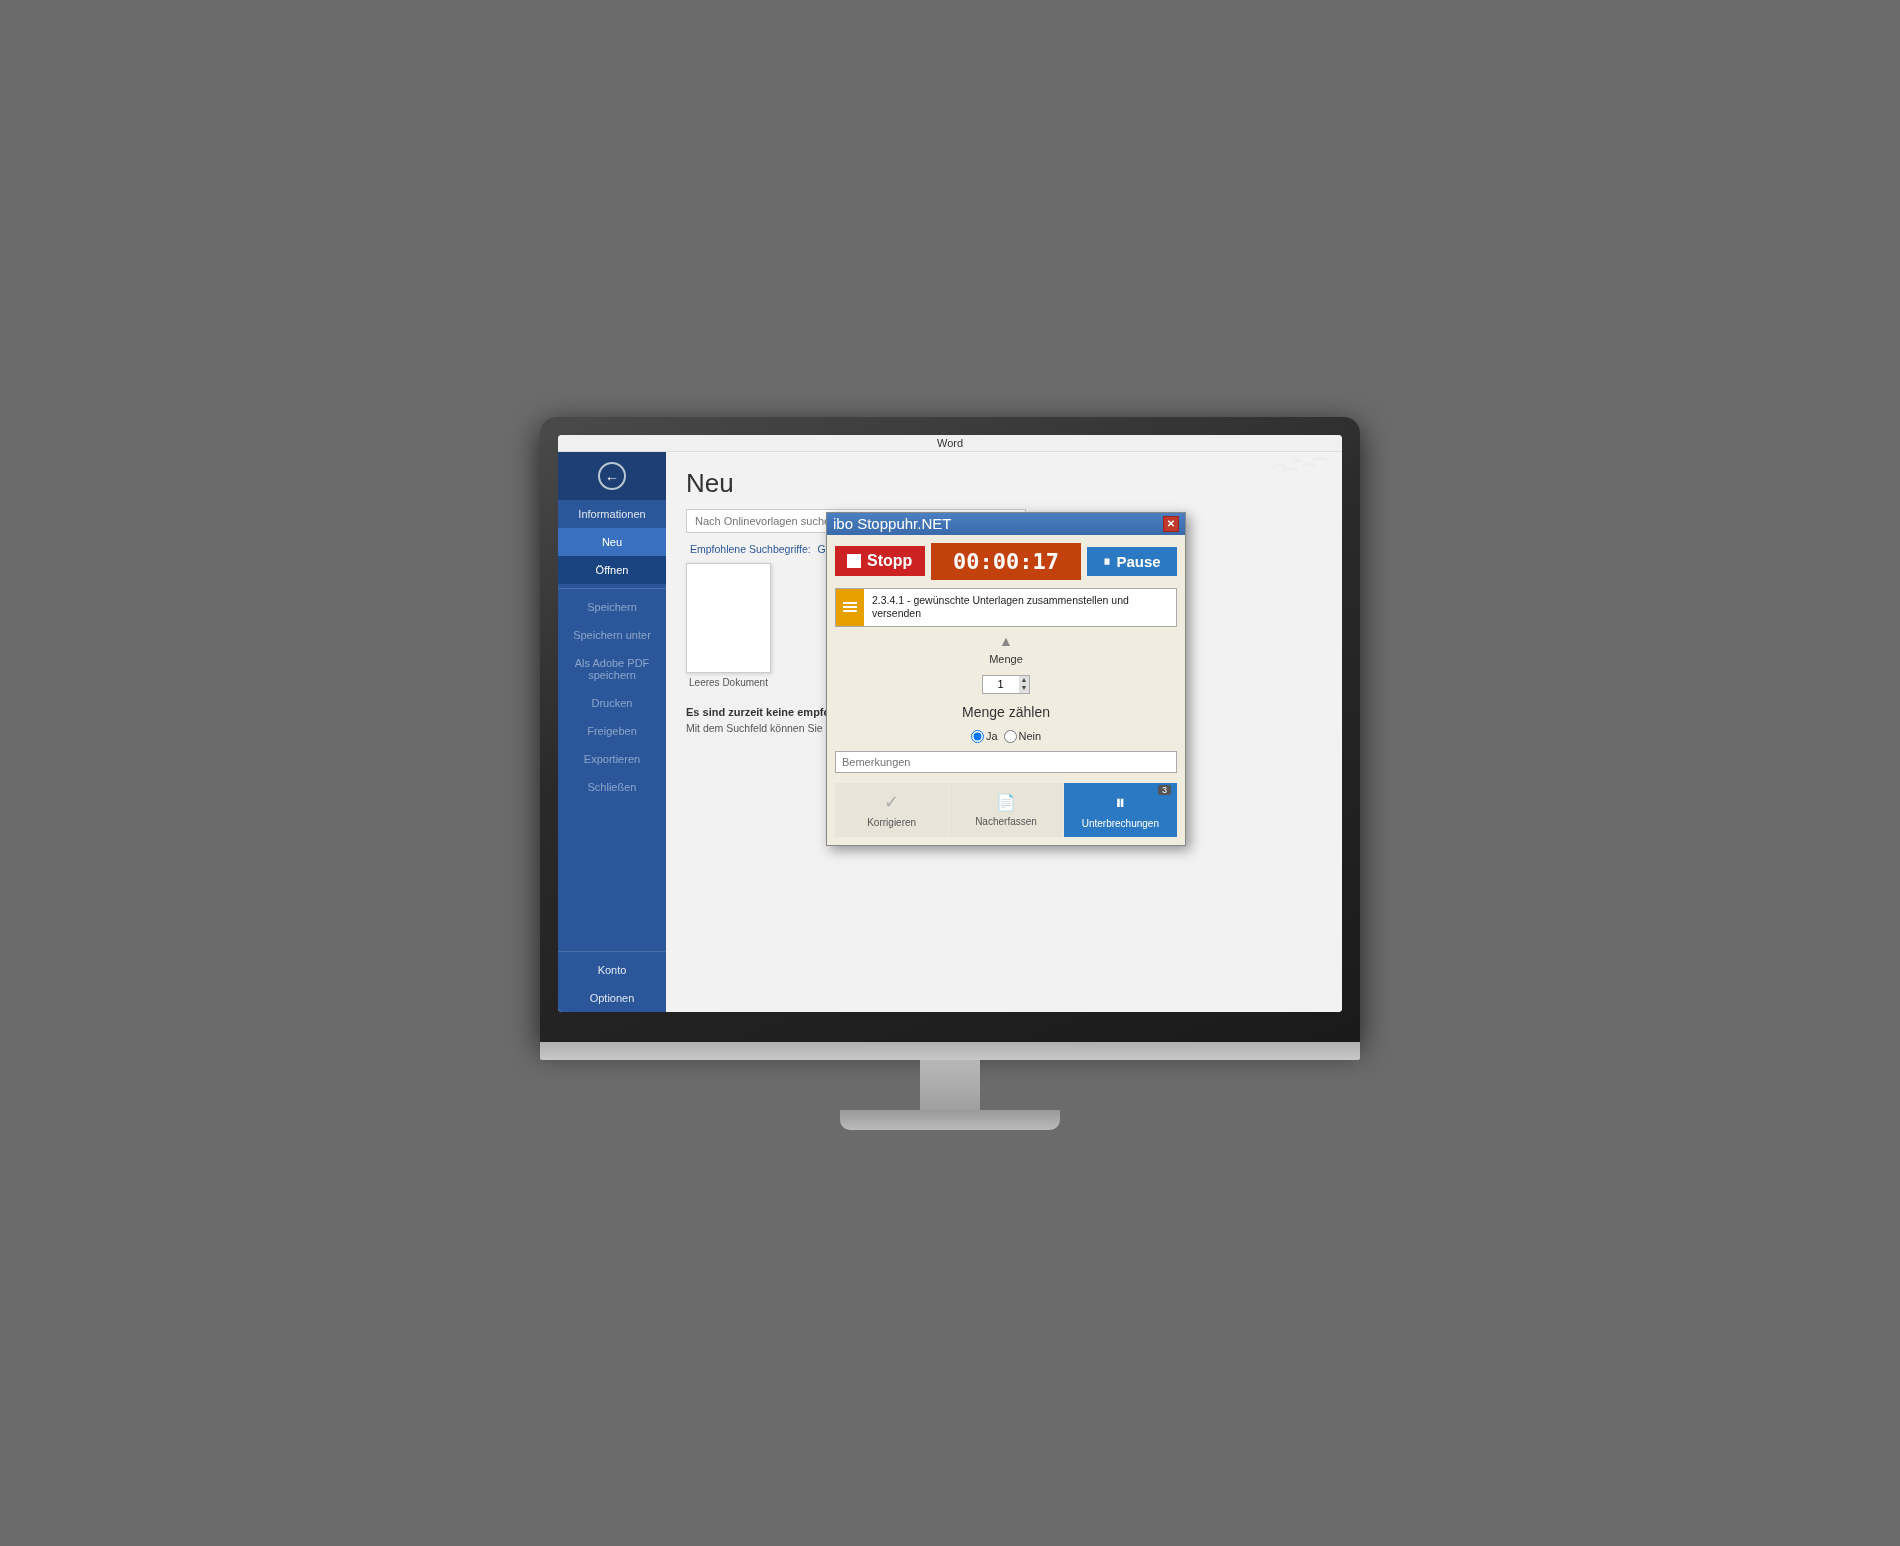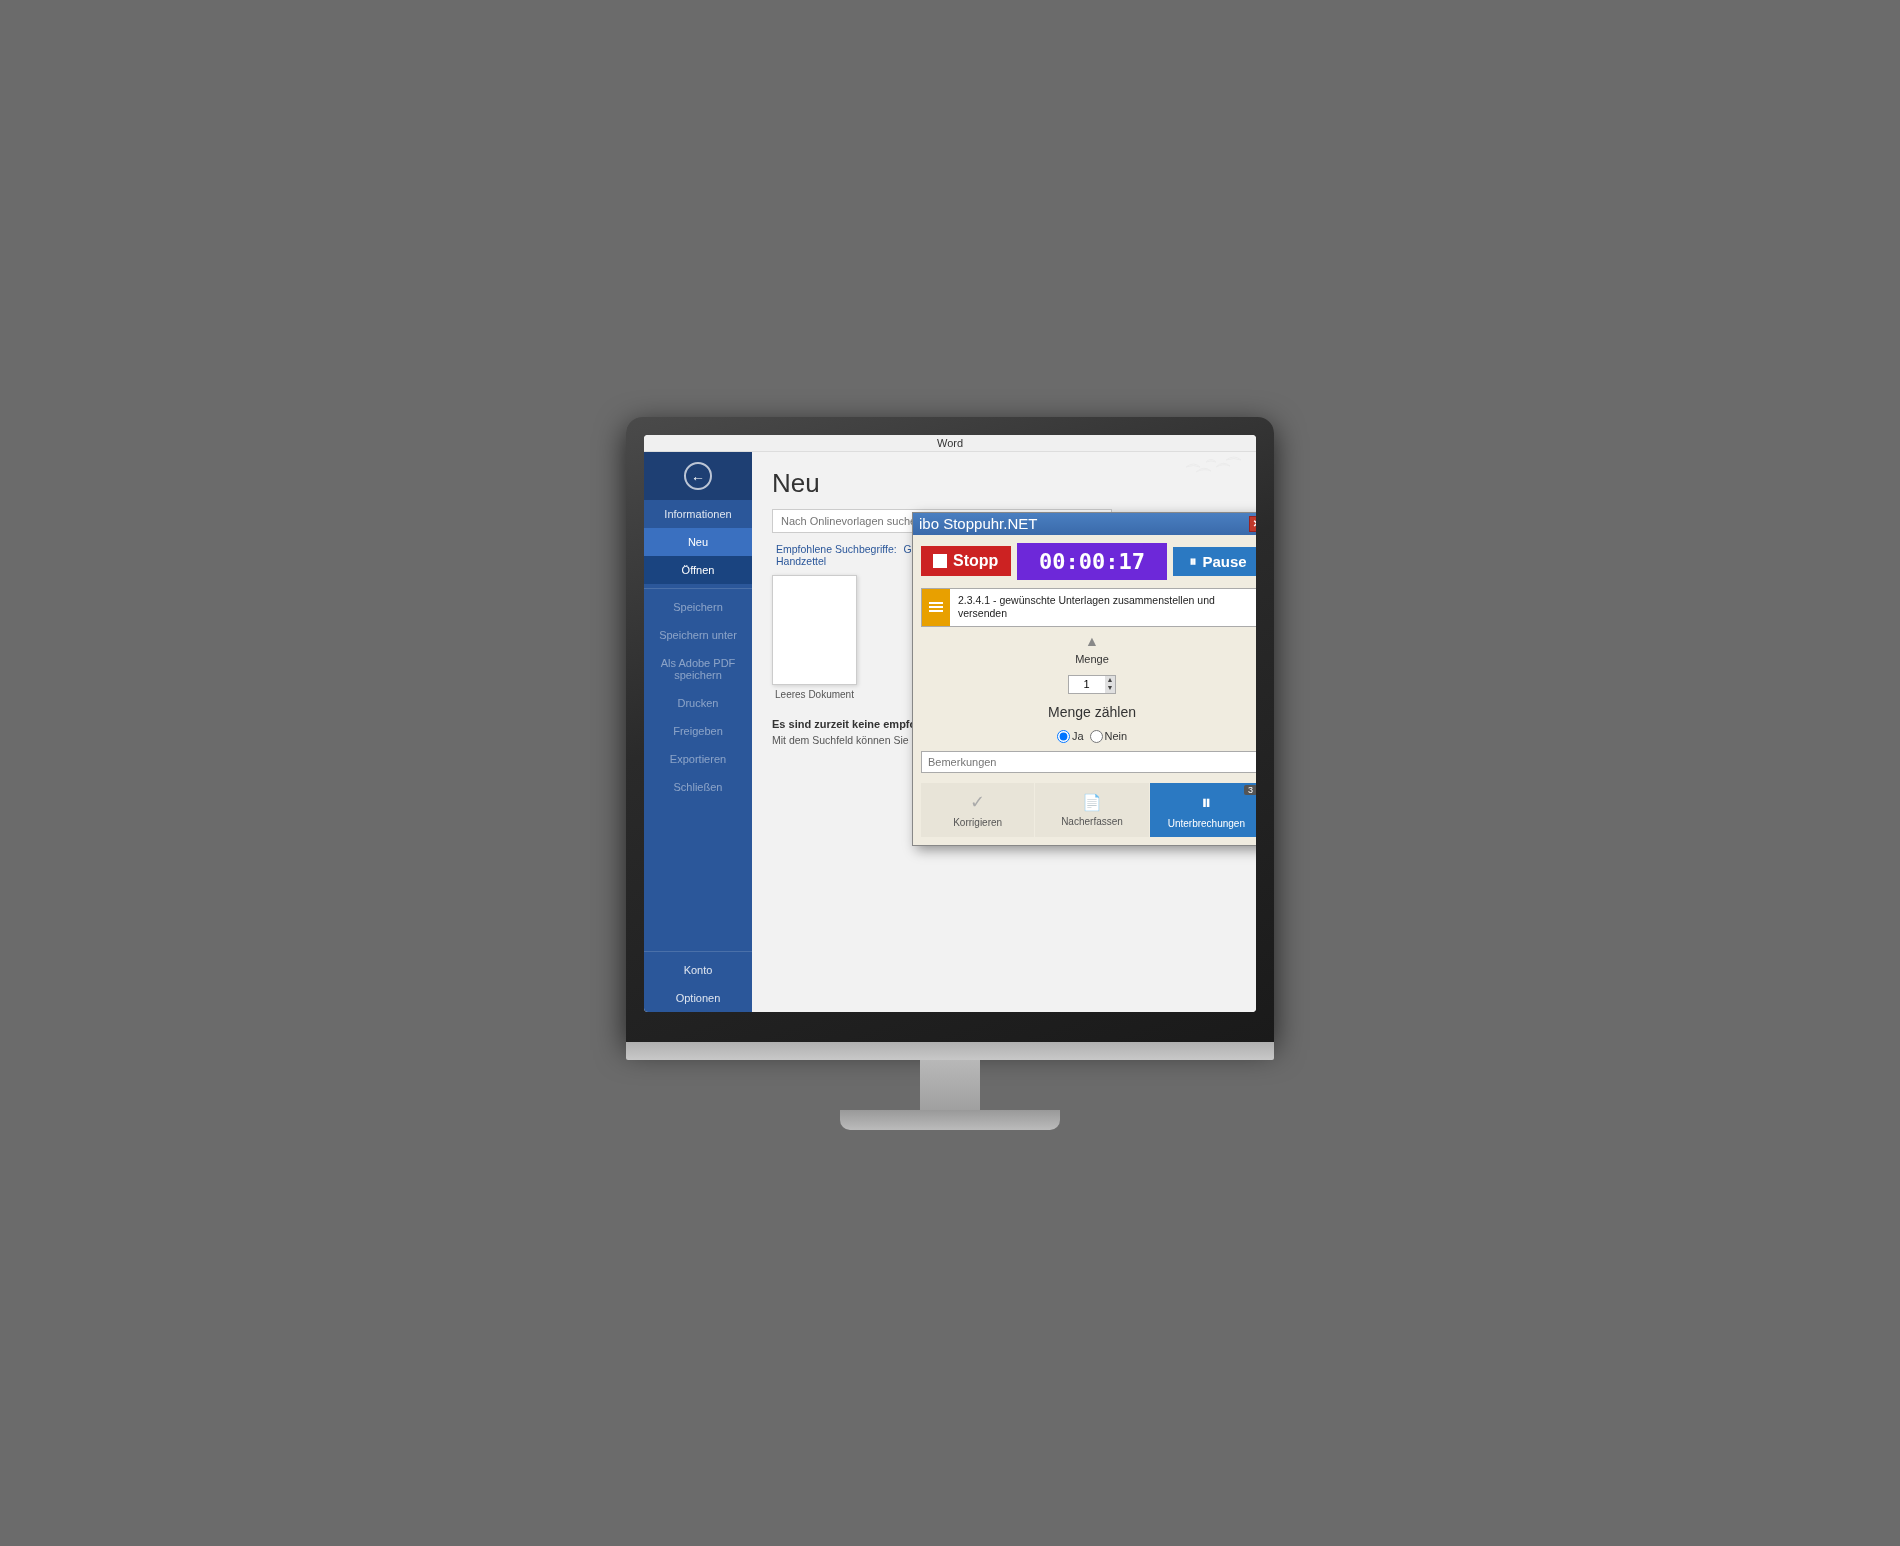--- a/index.html
+++ b/index.html
@@ -7,21 +7,21 @@
       background: #6b6b6b;
       display: flex;
       justify-content: center;
       align-items: center;
       min-height: 100vh;
       font-family: 'Segoe UI', Arial, sans-serif;
     }
 
     
     .monitor {
-      width: 648px;
+      width: 820px;
       position: relative;
     }
     .monitor-screen-bezel {
       background: linear-gradient(160deg, #4a4a4a 0%, #2a2a2a 40%, #1a1a1a 100%);
       border-radius: 16px 16px 0 0;
       padding: 18px 18px 30px 18px;
       box-shadow: 0 8px 30px rgba(0,0,0,0.7);
     }
     .monitor-screen {
       background: #fff;
@@ -278,21 +278,21 @@
       gap: 6px;
       min-width: 90px;
     }
     .stopp-square-icon {
       width: 14px;
       height: 14px;
       background: white;
       display: inline-block;
     }
     .timer-display {
-      background: #6d28d9;
+      background: #c2410c;
       color: white;
       font-size: 22px;
       font-family: monospace;
       font-weight: bold;
       padding: 6px 2px;
       flex: 1;
       text-align: center;
     }
     .btn-pause {
       background: #2b79c2;

